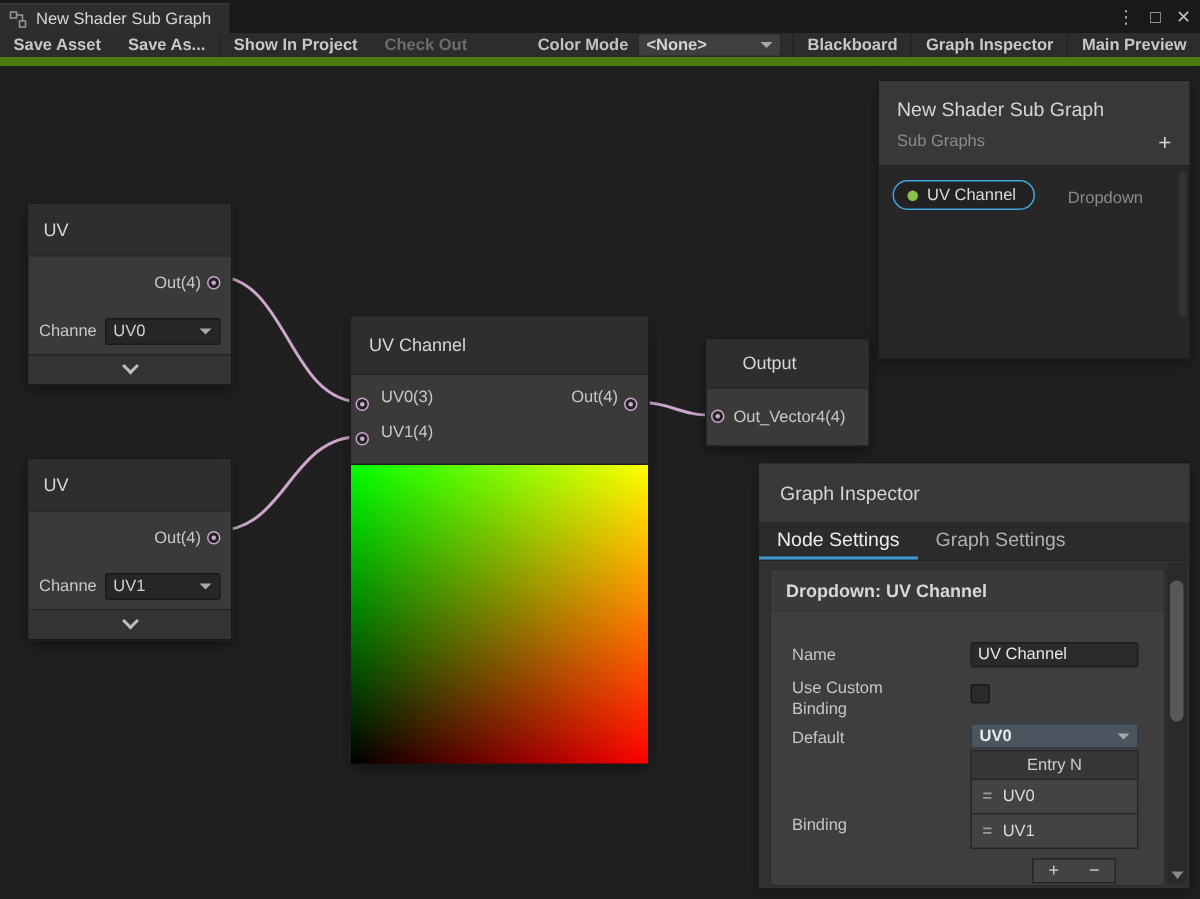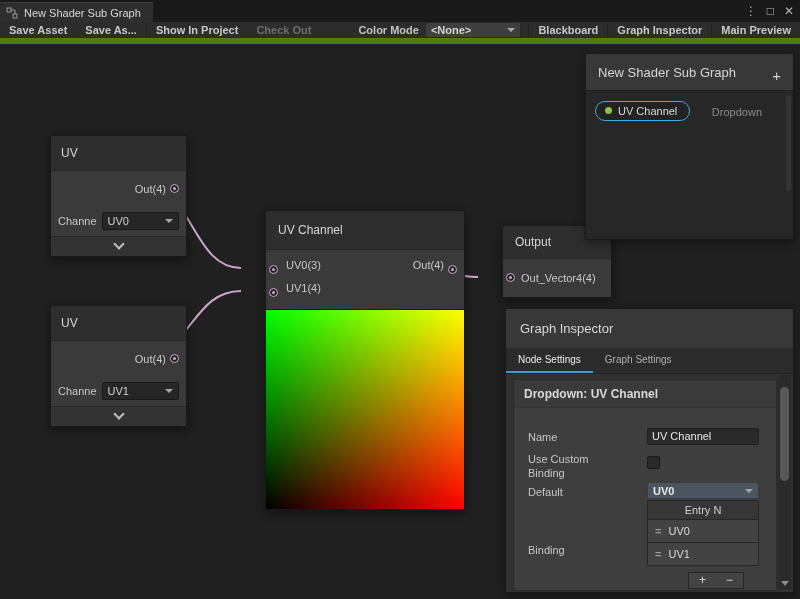--- a/index.html
+++ b/index.html
@@ -23,21 +23,21 @@
   .tb-dropdown{ width:96px; height:16px; background:#3f3f3f; border:1px solid #282828; border-radius:2px; display:flex; align-items:center; justify-content:space-between; padding:0 5px; color:#d4d4d4; }
   .arrow-down{ width:0; height:0; border-left:4px solid transparent; border-right:4px solid transparent; border-top:4px solid #a8a8a8; }
   .tb-right{ margin-left:auto; display:flex; align-items:center; height:22px; }
 
   
   .graph{ position:absolute; left:0; top:44px; width:800px; height:555px; background:#202020; }
   .edges{ position:absolute; left:0; top:0; width:800px; height:599px; pointer-events:none; }
   .edges path{ stroke:var(--edge); stroke-width:2; fill:none; pointer-events:stroke; }
 
   
-  .node{ position:absolute; background:#3a3a3a; border:1px solid #191919; box-shadow:0 3px 9px rgba(0,0,0,.45); font-size:11px; color:#c8c8c8;margin-left:32px; }
+  .node{ position:absolute; background:#3a3a3a; border:1px solid #191919; box-shadow:0 3px 9px rgba(0,0,0,.45); font-size:11px; color:#c8c8c8; }
   .node-header{ background:#2e2e2e; padding:10px; font-size:12px; color:#d6d6d6; border-bottom:1px solid #272727; }
   .port{ position:absolute; width:9px; height:9px; border-radius:50%; border:1px solid var(--edge); background:#232323; }
   .port::after{ content:""; position:absolute; left:2px; top:2px; width:3px; height:3px; border-radius:50%; background:var(--edge); }
 
   .node-uv{ width:137px; }
   .out-row{ position:relative; height:35px; display:flex; align-items:center; justify-content:flex-end; padding-right:20px; }
   .out-row .port{ right:7px; top:13px; }
   .chan-row{ height:30px; display:flex; align-items:center; gap:5px; padding:0 7px; }
   .mini-dd{ flex:1; height:18px; background:#262626; border:1px solid #181818; border-radius:2px; display:flex; align-items:center; justify-content:space-between; padding:0 5px; color:#d0d0d0; }
   .collapse-bar{ height:20px; background:#333; border-top:1px solid #262626; display:flex; align-items:center; justify-content:center; }
@@ -50,41 +50,41 @@
   .uvch-in.a{ top:9px; } .uvch-in.b{ top:32px; }
   .uvch-ports .pin0{ left:3px; top:15px; }
   .uvch-ports .pin1{ left:3px; top:38px; }
   .uvch-out-label{ position:absolute; right:20px; top:9px; }
   .uvch-ports .pout{ right:7px; top:15px; }
   .preview{ height:200px; border-top:1px solid #1c1c1c;
      background-image:linear-gradient(to right,#000 0%,#f00 100%),linear-gradient(to top,#000 0%,#0f0 100%);
      background-blend-mode:screen; }
 
   .node-output{ left:470px; top:225px; width:110px; }
-  .node-output .node-header{ padding:9px 12px; }
+  .node-output .node-header{ padding:9px 24px; }
   .out-body{ position:relative; height:38px; display:flex; align-items:center; padding-left:18px; }
   .out-body .port{ left:3px; top:14px; }
 
   
   .blackboard{ position:absolute; left:585px; top:53px; width:209px; height:187px; background:#272727; border:1px solid #191919; box-shadow:0 3px 9px rgba(0,0,0,.4); }
   .bb-header{ position:relative; background:#383838; padding:11px 12px 10px; border-bottom:1px solid #202020; }
   .bb-title{ font-size:13px; color:#d6d6d6; }
   .bb-sub{ font-size:11px; color:#8b8b8b; margin-top:8px; }
   .bb-add{ position:absolute; right:12px; bottom:7px; font-size:15px; color:#d2d2d2; line-height:14px; }
   .bb-body{ position:relative; padding:9px 6px; height:129px; }
   .bb-pill{ display:inline-flex; align-items:center; gap:6px; border:1px solid #43a7e0; border-radius:10px; padding:3px 12px 3px 9px; background:#222; color:#dadada; font-size:11px; margin-left:3px; }
   .bb-dot{ width:7px; height:7px; border-radius:50%; background:var(--green); }
   .bb-type{ position:absolute; right:31px; top:15px; color:#8b8b8b; font-size:11px; }
   .bb-scroll{ position:absolute; right:2px; top:4px; width:5px; height:96px; background:#343434; border-radius:3px; }
 
   
   .inspector{ position:absolute; left:505px; top:308px; width:289px; height:285px; background:#313131; border:1px solid #191919; box-shadow:0 3px 9px rgba(0,0,0,.4); }
   .insp-header{ background:#383838; padding:12px 14px; font-size:13px; color:#d6d6d6; }
   .insp-tabs{ height:26px; background:#2b2b2b; border-bottom:1px solid #222; display:flex; }
-  .insp-tab{ padding:0 12px; line-height:23px; font-size:10px; color:#b0b0b0; border-bottom:2px solid transparent; }
+  .insp-tab{ padding:0 12px; line-height:23px; font-size:13px; color:#b0b0b0; border-bottom:2px solid transparent; }
   .insp-tab.active{ color:#ececec; border-bottom-color:var(--accent); }
 
   .settings-box{ position:absolute; left:7px; top:70px; width:264px; bottom:1px; background:#3e3e3e; border:1px solid #2a2a2a; }
   .sb-header{ position:absolute; left:0; right:0; top:0; height:28px; line-height:28px; padding:0 10px; font-size:12px; font-weight:bold; color:#d8d8d8; background:#3a3a3a; border-bottom:1px solid #343434; }
   .fld-label{ position:absolute; font-size:11px; color:#c6c6c6; }
   .text-input{ position:absolute; left:133px; width:112px; height:17px; background:#2a2a2a; border:1px solid #1e1e1e; border-radius:2px; color:#e6e6e6; font-size:11px; padding:1px 4px; }
   .checkbox{ position:absolute; left:133px; width:13px; height:13px; background:#2a2a2a; border:1px solid #191919; border-radius:2px; }
   .enum-dd{ position:absolute; left:133px; width:112px; height:17px; background:#4a5560; border:1px solid #353d46; border-radius:2px; display:flex; align-items:center; justify-content:space-between; padding:0 5px; color:#e8e8e8; font-size:11px; font-weight:bold; }
   .entry-list{ position:absolute; left:133px; top:120px; width:112px; font-size:11px; }
   .el-head{ height:20px; line-height:19px; text-align:center; background:#373737; border:1px solid #262626; color:#cfcfcf; }
@@ -199,20 +199,21 @@
     <div class="node-header">Output</div>
     <div class="out-body">
       <span class="port"></span>
       <span>Out_Vector4(4)</span>
     </div>
   </div>
 
   <div class="blackboard">
     <div class="bb-header">
       <div class="bb-title">New Shader Sub Graph</div>
+      <div class="bb-sub">Sub Graphs</div>
       <div class="bb-add">+</div>
     </div>
     <div class="bb-body">
       <div class="bb-pill">
         <span class="bb-dot"></span>
         <span>UV Channel</span>
       </div>
       <div class="bb-type">Dropdown</div>
       <div class="bb-scroll"></div>
     </div>

